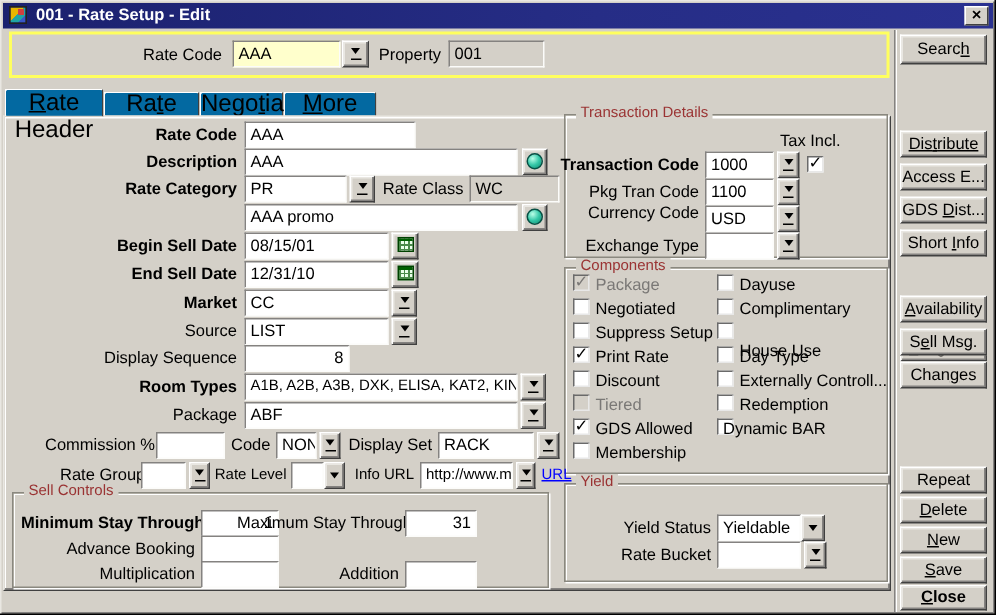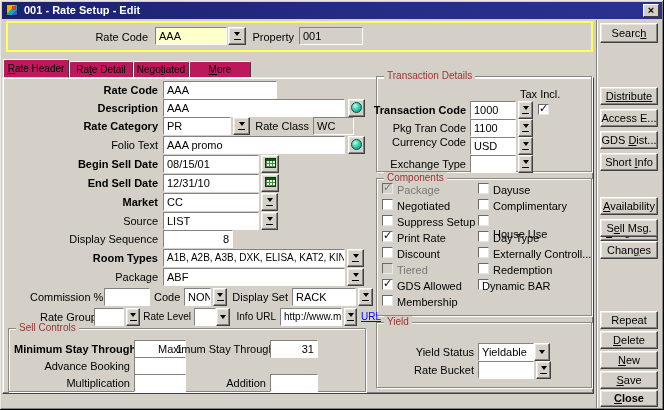--- a/index.html
+++ b/index.html
@@ -31,23 +31,23 @@
   .lar{display:block;margin:4px auto 0;width:0;height:0;border:3px solid transparent;border-top:4px solid #000;}
   .lbar{display:block;width:7px;height:1px;background:#000;margin:0 auto;}
   .car{display:block;margin:6px auto 0;width:0;height:0;border:3px solid transparent;border-top:4px solid #000;}
   .calic{display:block;width:11px;height:10px;margin:2px auto 0;border:1px solid #004000;
     background:
       linear-gradient(#006000 0 2px, rgba(0,0,0,0) 2px),
       repeating-linear-gradient(90deg,#4a8a4a 0 1px, rgba(0,0,0,0) 1px 3px),
       repeating-linear-gradient(0deg,#4a8a4a 0 1px, rgba(0,0,0,0) 1px 3px),#eaffea;}
   .glb{display:block;width:11px;height:11px;margin:2px auto 0;border-radius:50%;border:1px solid #055044;
     background:radial-gradient(circle at 35% 30%,#baffe8 0%,#35c8a8 50%,#0b8a70 100%);}
-  .tab{position:absolute;top:61px;height:17px;background:#be185d;border:1px solid;
+  .tab{position:absolute;top:61px;height:17px;background:#0369a1;border:1px solid;
     border-color:#fff #404040 #d4d0c8 #fff;border-radius:2px 2px 0 0;text-align:center;
-    font-size:10px;line-height:15px;}
+    font-size:16px;line-height:15px;}
   .tab.active{top:59px;height:19px;z-index:6;line-height:18px;}
   .page{position:absolute;left:2px;top:77px;width:592px;height:317px;background:#d4d0c8;
     border:1px solid;border-color:#e9e7e2 #404040 #404040 #e9e7e2;
     box-shadow:inset -1px -1px 0 #848280, inset 1px 1px 0 #fff;z-index:1;}
   .grp{position:absolute;border:1px solid #8a887f;box-shadow:1px 1px 0 #fff, inset 1px 1px 0 #fff;z-index:2;}
   .grpt{position:absolute;color:#9a3333;background:#d4d0c8;padding:0 3px;z-index:3;font-size:10px;line-height:12px;white-space:nowrap;}
   .cb{position:absolute;width:11px;height:11px;background:#fff;border:1px solid;
     border-color:#6a6a6a #e8e8e8 #e8e8e8 #6a6a6a;z-index:4;}
   .cb.dis{background:#d4d0c8;}
   .ck{position:absolute;left:0;top:-3px;font-size:11px;font-weight:bold;color:#000;font-style:normal;
@@ -100,23 +100,22 @@
       <i class="glb"></i>
     </div>
 
   <span class="lbl b" style="left:28px;top:120px;width:130px;z-index:2">Rate Category</span>
   <div class="fld" style="left:163px;top:117px;width:68px;z-index:2">PR</div>
   <div class="btn" style="left:233px;top:117px;width:17px;height:18px;z-index:2">
       <i class="lar"></i>
       <i class="lbar"></i>
     </div>
   <span class="lbl" style="left:252px;top:120px;width:57px;z-index:2">Rate Class</span>
-  <div class="fld dis" style="left:313px;top:117px;width:41px;z-index:2">WC</div>
-
-  <span class="lbl" style="left:28px;top:139px;width:130px;z-index:2">Folio Text</span>
+  <div class="fld dis" style="left:313px;top:117px;width:60px;z-index:2">WC</div>
+
   <div class="fld" style="left:163px;top:136px;width:182px;z-index:2">AAA promo</div>
   <div class="btn" style="left:348px;top:136px;width:17px;height:18px;z-index:2">
       <i class="glb"></i>
     </div>
 
   <span class="lbl b" style="left:28px;top:158px;width:130px;z-index:2">Begin Sell Date</span>
   <div class="fld" style="left:163px;top:155px;width:96px;z-index:2">08/15/01</div>
   <div class="btn" style="left:261px;top:155px;width:18px;height:18px;z-index:2">
       <i class="calic"></i>
     </div>

